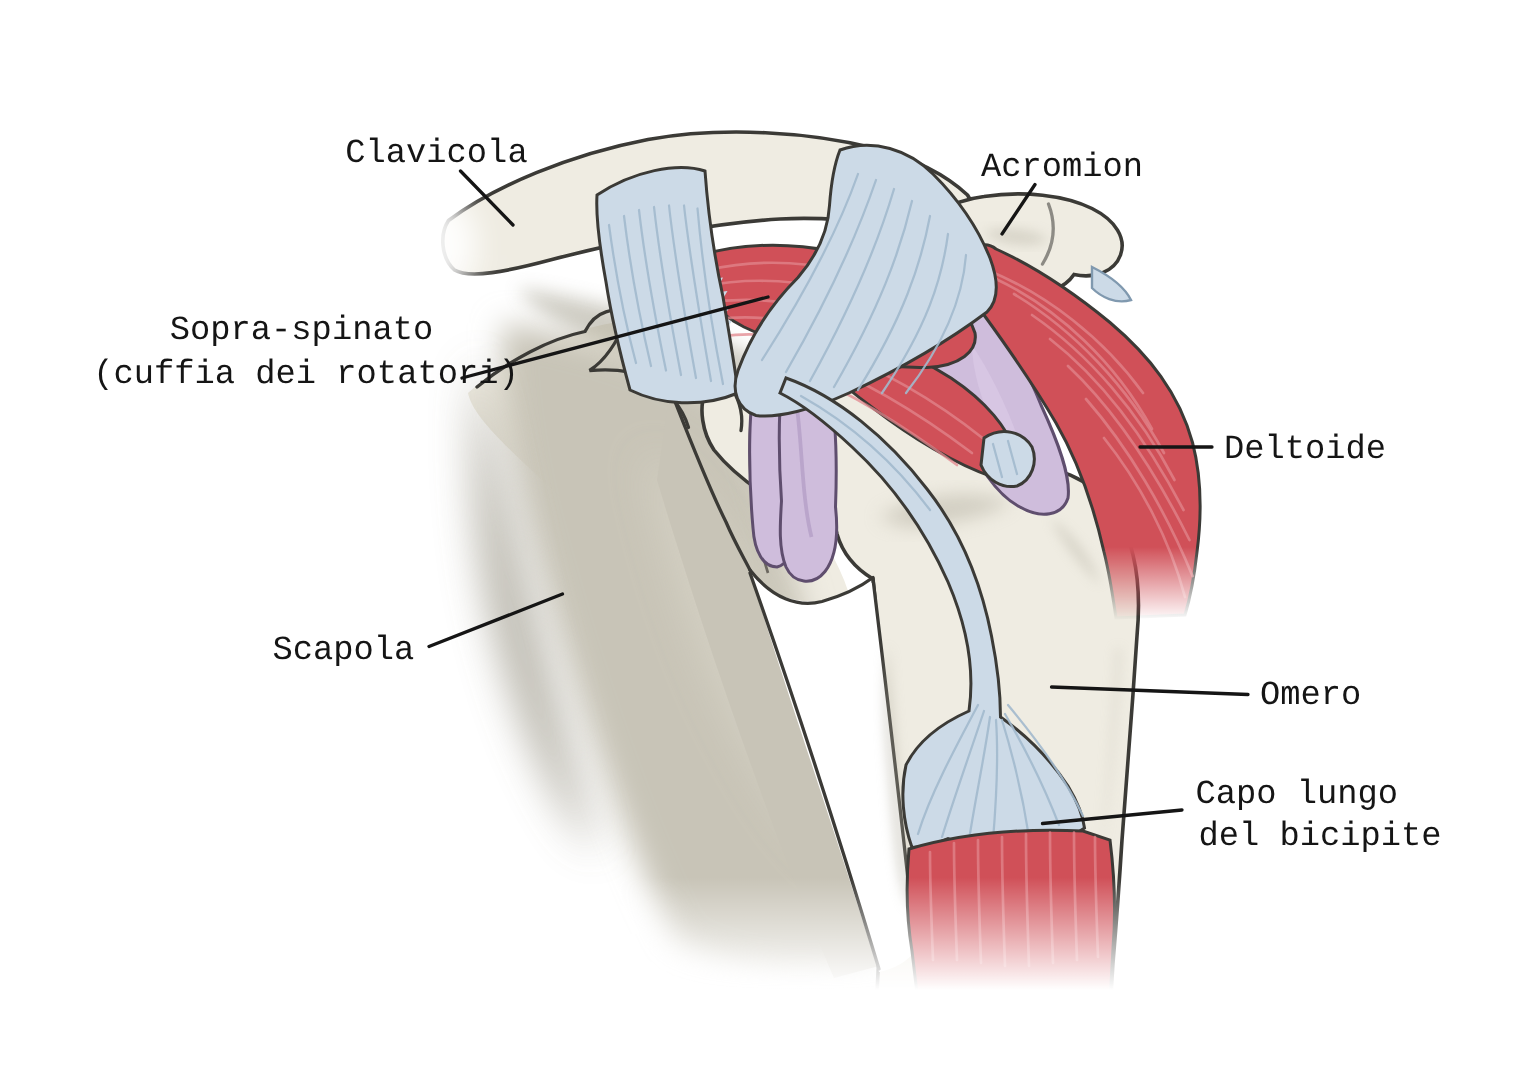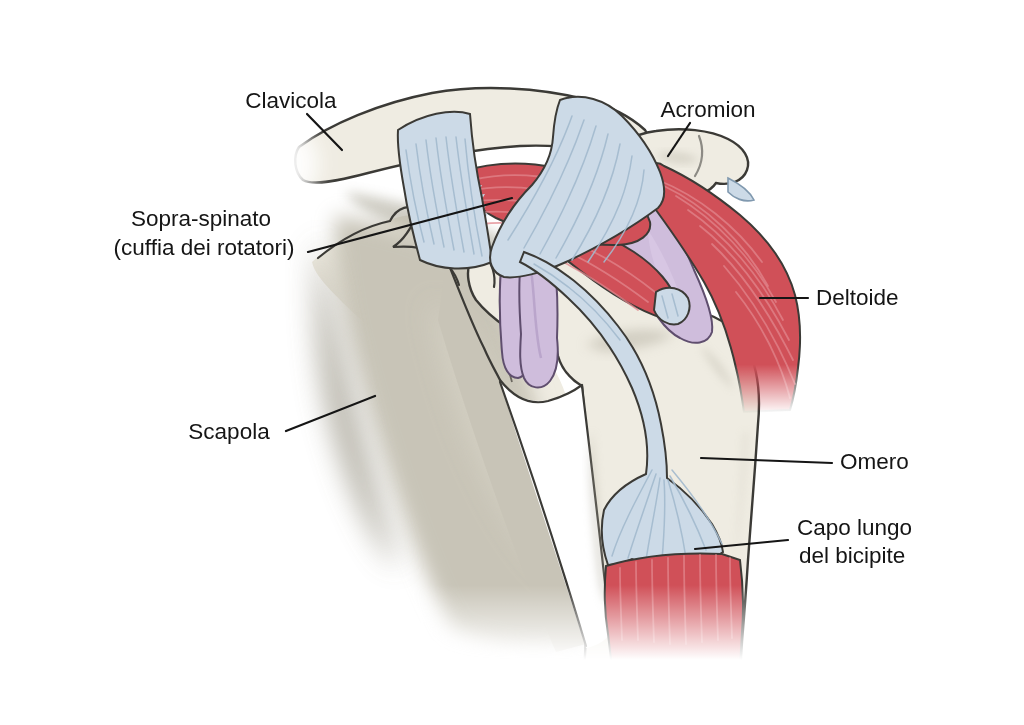--- a/index.html
+++ b/index.html
@@ -4,21 +4,21 @@
 <style>
   :root{
     --background:#ffffff; --bone:#efece2; --bone-shade:#b5b1a3; --bone-outline:#3b3a36;
     --scapula-gray:#c8c4b7; --scapula-gray-dark:#a19d8f; --muscle-red:#d05058;
     --muscle-red-light:#e2868c; --ligament-blue:#ccdae7; --ligament-fiber:#a2b9cd;
     --ligament-deep:#8099af; --cartilage-purple:#cfbddc; --cartilage-outline:#5f4e6e;
     --label-text:#151515;
   }
   html,body{margin:0;padding:0;background:var(--background);}
   .stage{position:relative;width:1024px;height:725px;background:var(--background);
-         font-family:Liberation Sans, sans-serif;}
+         font-family:Liberation Mono, monospace;}
   svg{display:block;}
   .bone{fill:var(--bone);stroke:var(--bone-outline);stroke-width:2.4;}
   .bone-nofill-stroke{fill:none;stroke:var(--bone-outline);stroke-width:2.2;stroke-linecap:round;}
   .muscle{fill:var(--muscle-red);stroke:var(--bone-outline);stroke-width:2;}
   .muscle-fiber{fill:none;stroke:var(--muscle-red-light);stroke-width:1.8;opacity:.75;stroke-linecap:round;}
   .lig{fill:var(--ligament-blue);stroke:var(--ligament-deep);stroke-width:1.6;}
   .lig-outlined{fill:var(--ligament-blue);stroke:var(--bone-outline);stroke-width:2;}
   .lig-fiber{fill:none;stroke:var(--ligament-fiber);stroke-width:1.5;opacity:.9;stroke-linecap:round;}
   .cart{fill:var(--cartilage-purple);stroke:var(--cartilage-outline);stroke-width:2;}
   .leader{stroke:var(--label-text);stroke-width:2.2;stroke-linecap:round;fill:none;}

